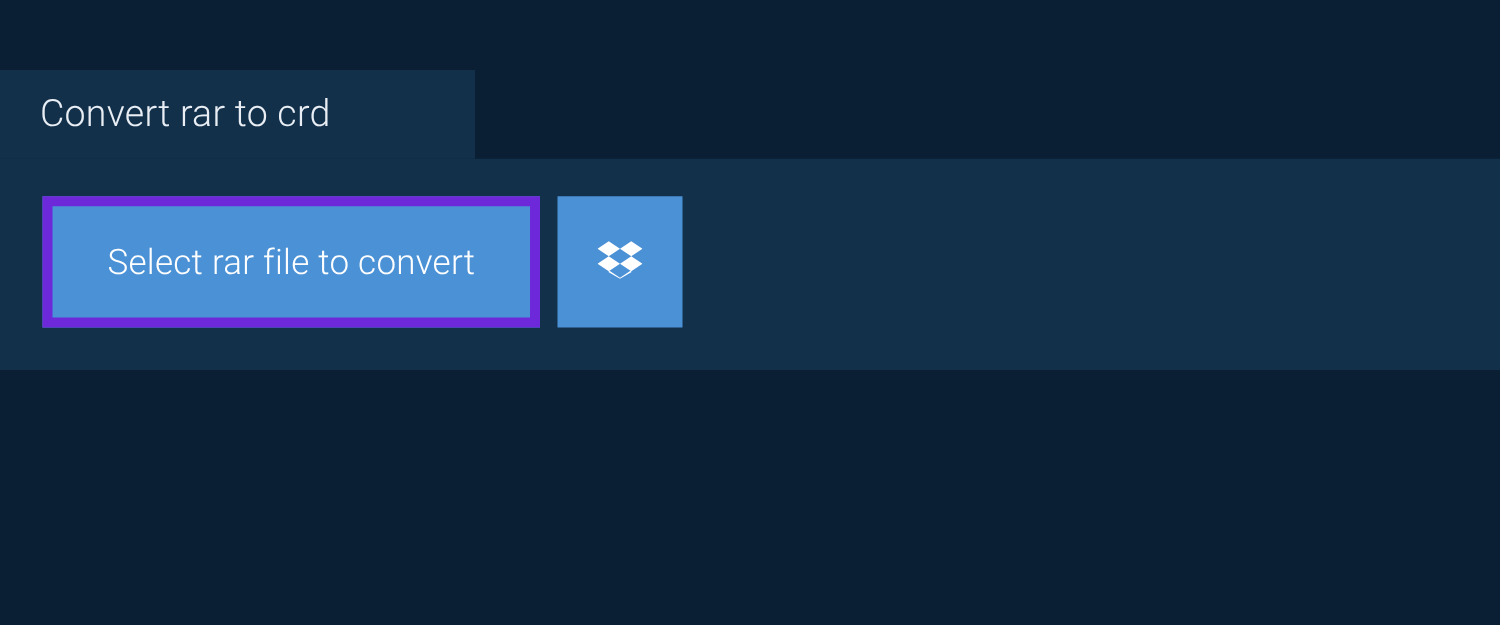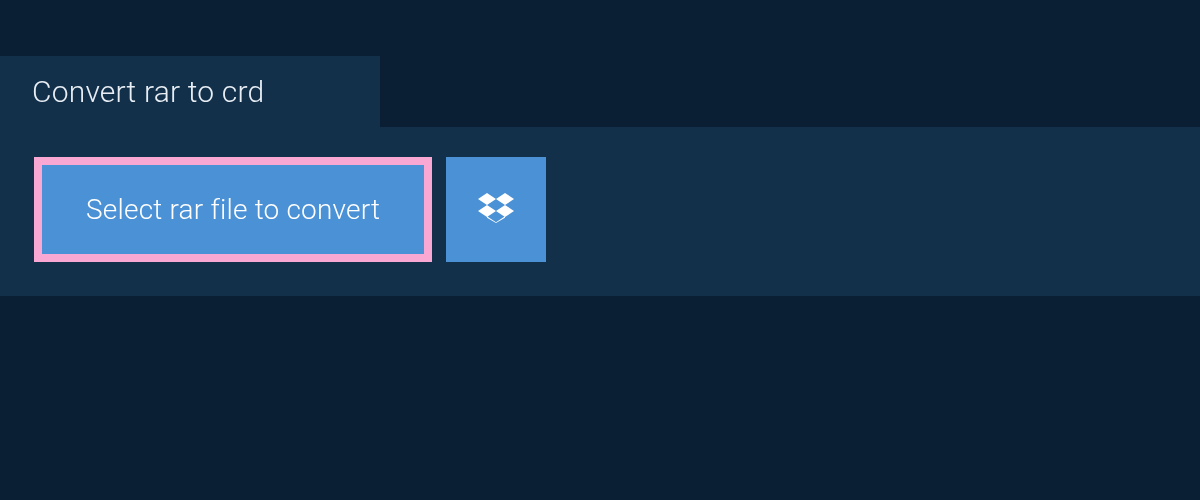--- a/index.html
+++ b/index.html
@@ -36,21 +36,21 @@
       width: 100%;
     }
     .button-row {
       display: flex;
       gap: 14px;
       align-items: stretch;
     }
     .select-button {
       background: #4b91d6;
       color: #ffffff;
-      border: 8px solid #f9a8d4;
+      border: 8px solid #6d28d9;
       font-size: 28px;
       font-weight: 300;
       padding: 28px 44px;
       cursor: pointer;
       display: inline-flex;
       align-items: center;
       justify-content: center;
       letter-spacing: 0.2px;
     }
     .dropbox-button {

